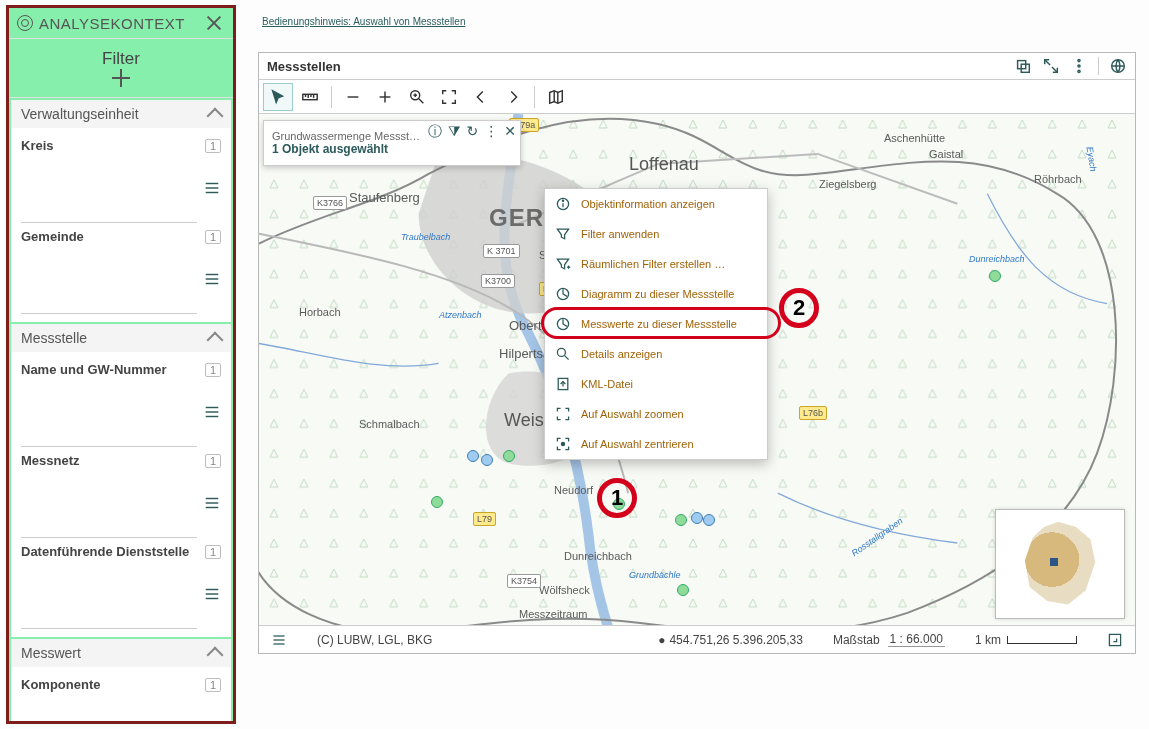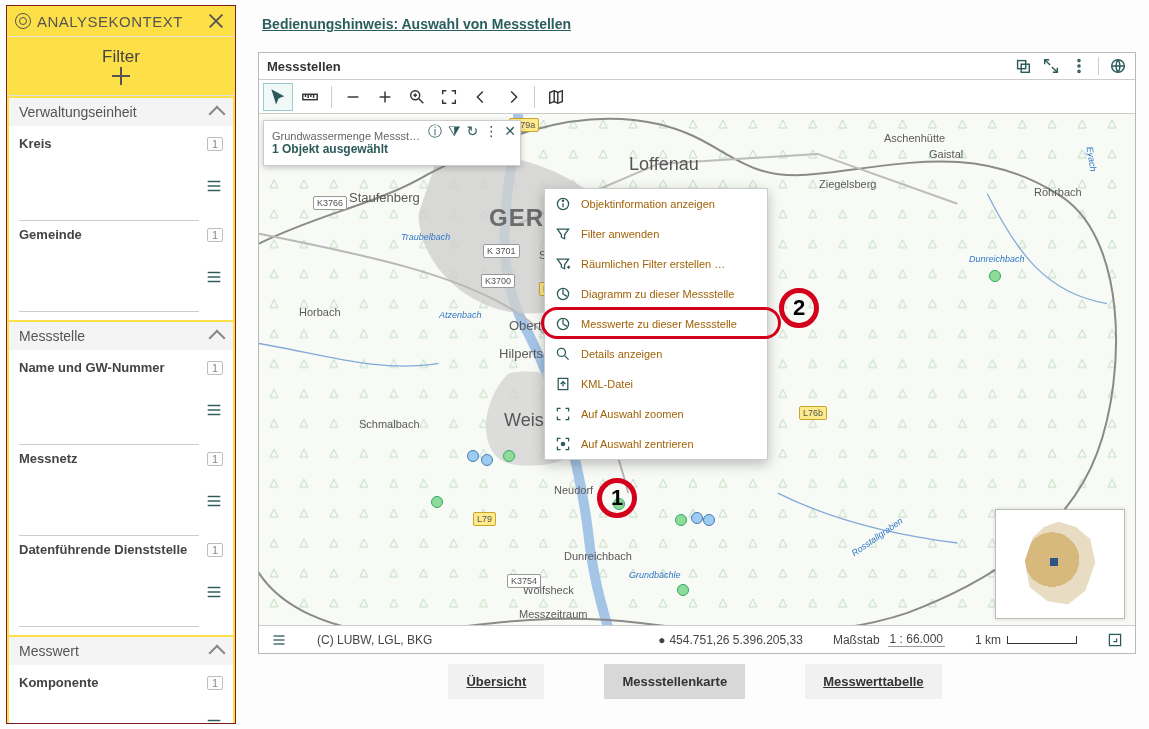--- a/index.html
+++ b/index.html
@@ -1,19 +1,19 @@
 <!DOCTYPE html>
 <html><head>
 <meta charset="utf-8">
 <style>
   * { box-sizing: border-box; margin: 0; padding: 0; font-family: Arial, Helvetica, sans-serif; }
   body { width: 1149px; height: 729px; background: #fdfdfd; color: #333; position: relative; overflow: hidden; }
 
   
-  .sidebar { position: absolute; left: 6px; top: 5px; width: 230px; height: 719px; border: 1px solid #7f1d1d; background: #fde047; overflow-y: hidden; }
+  .sidebar { position: absolute; left: 6px; top: 5px; width: 230px; height: 719px; border: 3px solid #7f1d1d; background: #86efac; overflow-y: hidden; }
   .sb-header { display: flex; align-items: center; justify-content: space-between; padding: 6px 10px 6px 8px; border-bottom: 1px solid #e0e0e0; }
   .sb-header .title { display: flex; align-items: center; gap: 6px; color: #555; font-size: 15px; letter-spacing: .5px; }
   .sb-header .title .target-icon { width: 16px; height: 16px; border: 1.5px solid #555; border-radius: 50%; position: relative; }
   .sb-header .title .target-icon::after { content: ''; position: absolute; inset: 3px; border: 1.5px solid #555; border-radius: 50%; }
   .close-x { width: 18px; height: 18px; cursor: pointer; position: relative; }
   .close-x::before, .close-x::after { content: ''; position: absolute; left: 8px; top: 0; width: 2px; height: 18px; background: #555; }
   .close-x::before { transform: rotate(45deg); }
   .close-x::after { transform: rotate(-45deg); }
 
   .filter-row { display: flex; align-items: center; justify-content: space-between; padding: 10px 12px; border-bottom: 1px solid #e0e0e0; flex-direction: column; }
@@ -35,21 +35,21 @@
   .field-input-row { display: flex; align-items: center; justify-content: space-between; margin-top: 4px; }
   .field-input { flex: 1; height: 22px; border: none; border-bottom: 1px solid #ccc; background: #fff; font-size: 12px; padding: 0 2px; margin-top: 44px; }
   .list-icon { margin-left: 6px; cursor: pointer; color: #2c5a5a; }
   .list-icon svg { width: 18px; height: 18px; stroke: #2c5a5a; }
   .cal-icon { margin-left: 6px; cursor: pointer; color: #2c5a5a; }
   .slider { width: 100%; margin-top: 6px; }
 
   
   .main { position: absolute; left: 256px; top: 0; width: 888px; height: 729px; }
 
-  .hinweis-link { position: absolute; left: 6px; top: 16px; font-size: 14px; color: #2b5e5e; text-decoration: underline; cursor: pointer; font-weight: 700; }
+  .hinweis-link { position: absolute; left: 6px; top: 16px; font-size: 10px; color: #2b5e5e; text-decoration: underline; cursor: pointer; font-weight: 400; }
 
   .map-panel { position: absolute; left: 2px; top: 52px; width: 878px; height: 602px; border: 1px solid #b8b8b8; background: #fff; display: flex; flex-direction: column; box-shadow: 0 0 0 1px #eee inset; }
   .panel-hdr-actions { display: flex; gap: 10px; color: #2c5a5a; }
   .panel-hdr-actions .ic { width: 18px; height: 18px; cursor: pointer; display: flex; align-items: center; justify-content: center; }
 
   .map-toolbar { display: flex; align-items: center; gap: 2px; padding: 2px 4px; border-bottom: 1px solid #ccc; background: #fff; height: 34px; }
   .tb-btn { width: 30px; height: 28px; display: flex; align-items: center; justify-content: center; cursor: pointer; }
   .tb-btn.active { border: 1px solid #9cc; background: #f0f8f8; }
   .tb-sep { width: 1px; height: 22px; background: #ccc; margin: 0 4px; }
   .tb-btn svg { width: 18px; height: 18px; stroke: #2c5a5a; fill: none; stroke-width: 1.6; }
@@ -374,26 +374,26 @@
       <span class="town-lbl med" style="left:370px; top:40px;">Loffenau</span>
       <span class="town-lbl med" style="left:245px; top:296px;">Weisenbach</span>
       <span class="town-lbl" style="left:90px;  top:76px;">Staufenberg</span>
       <span class="town-lbl" style="left:250px; top:204px;">Obertsrot</span>
       <span class="town-lbl" style="left:240px; top:232px;">Hilpertsau</span>
       <span class="town-lbl" style="left:280px; top:135px; font-size:11px;">Scheuern</span>
       <span class="town-lbl" style="left:40px;  top:192px; font-size:11px;">Horbach</span>
       <span class="town-lbl" style="left:100px; top:304px; font-size:11px;">Schmalbach</span>
       <span class="town-lbl" style="left:295px; top:370px; font-size:11px;">Neudorf</span>
       <span class="town-lbl" style="left:305px; top:436px; font-size:11px;">Dunreichbach</span>
-      <span class="town-lbl" style="left:264px; top:470px; font-size:11px;">Wölfsheck</span>
+      <span class="town-lbl" style="left:280px; top:470px; font-size:11px;">Wölfsheck</span>
       <span class="town-lbl" style="left:260px; top:494px; font-size:11px;">Messzeitraum</span>
       <span class="town-lbl" style="left:560px; top:64px; font-size:11px;">Ziegelsberg</span>
       <span class="town-lbl" style="left:625px; top:18px; font-size:11px;">Aschenhütte</span>
       <span class="town-lbl" style="left:670px; top:34px; font-size:11px;">Gaistal</span>
-      <span class="town-lbl" style="left:775px; top:72px; font-size:11px;">Röhrbach</span>
+      <span class="town-lbl" style="left:775px; top:59px; font-size:11px;">Röhrbach</span>
 
       <span class="road-badge" style="left:54px; top:82px;">K3766</span>
       <span class="road-badge" style="left:224px; top:130px;">K 3701</span>
       <span class="road-badge" style="left:222px; top:160px;">K3700</span>
       <span class="road-badge yellow" style="left:280px; top:168px;">B 462</span>
       <span class="road-badge" style="left:248px; top:460px;">K3754</span>
       <span class="road-badge yellow" style="left:214px; top:398px;">L79</span>
       <span class="road-badge yellow" style="left:540px; top:292px;">L76b</span>
       <span class="road-badge yellow" style="left:250px; top:4px;">L 79a</span>
 
@@ -532,19 +532,14 @@
           <span class="scalebar"></span>
         </span>
         <span class="expand-ic"><svg class="line-ic" viewBox="0 0 20 20">
               <rect x="3" y="3" width="14" height="14"></rect>
               <polyline points="8,12 12,12 12,8"></polyline>
             </svg></span>
       </div>
     </div>
   </div>
 
-  <div class="bottom-tabs">
-    <div class="tab-btn">Übersicht</div>
-    <div class="tab-btn active">Messstellenkarte</div>
-    <div class="tab-btn">Messwerttabelle</div>
-  </div>
 
 </div>
 
 </body></html>

